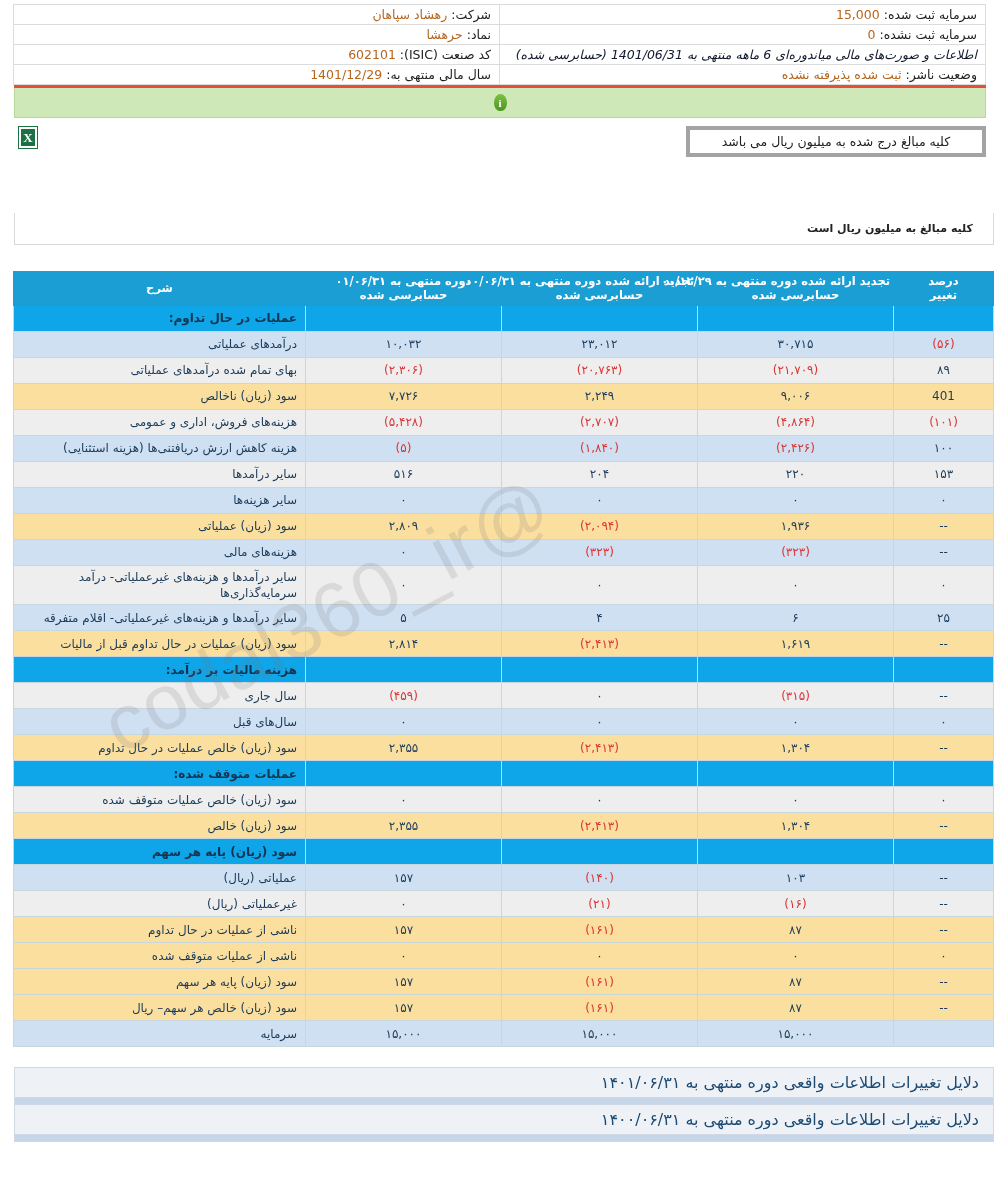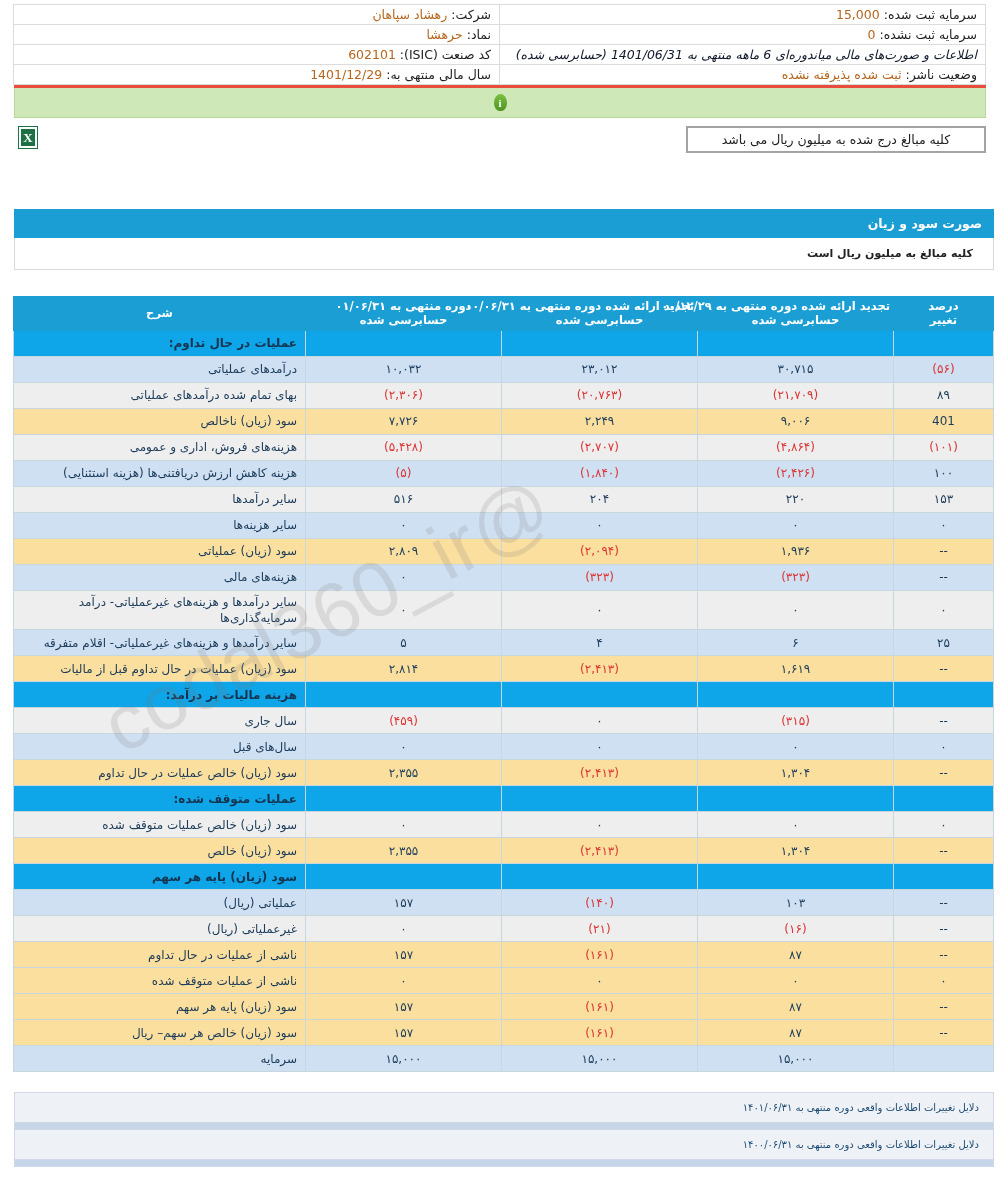--- a/index.html
+++ b/index.html
@@ -87,21 +87,21 @@
   }
   .excel-ico::before {
     content: "X";
     position: absolute; inset: 2px;
     background: #1d7044; color: #fff;
     font-size: 13px; font-weight: bold;
     display: flex; align-items: center; justify-content: center;
     font-family: "Liberation Serif", serif;
   }
   .amount-box {
-    border: 2px solid #a3a3a3;
+    border: 4px solid #a3a3a3;
     background: #fff;
     font-size: 12.5px;
     padding: 4px 10px;
     color: #222;
     min-width: 300px;
     text-align: center;
   }
 
   
   .stmt-wrap { margin: 56px 14px 0 14px; width: 980px; }
@@ -170,21 +170,21 @@
   .pos { color: #1b3b5a; }
 
   
   .foot-wrap { margin: 20px 14px 0 14px; width: 980px; }
   table.foot { width: 980px; border-collapse: collapse; table-layout: fixed; }
   table.foot td {
     border: 1px solid #cfd8e4;
     background: #eef1f5;
     height: 30px;
     padding: 4px 14px;
-    font-size: 10px;
+    font-size: 16px;
     color: #1b4a73;
     text-align: right;
   }
   table.foot tr.spacer td {
     background: #c6d6e8;
     height: 7px; padding: 0; border: 1px solid #cfd8e4;
   }
 </style>
 </head>
 <body>
@@ -215,21 +215,20 @@
 <div class="notice">
   <span class="info-icon">i</span>
 </div>
 
 <div class="amount-row">
   <div class="excel-ico"></div>
   <div class="amount-box">کلیه مبالغ درج شده به میلیون ریال می باشد</div>
 </div>
 
 <div class="stmt-wrap">
-  <div class="stmt-title">صورت سود و زیان</div>
   <div class="stmt-sub">کلیه مبالغ به میلیون ریال است</div>
 </div>
 
 <div class="tbl-wrap">
   <table class="fin">
     <colgroup>
       <col class="col-pct">
         <col class="col-v">
         <col class="col-v">
         <col class="col-v">

